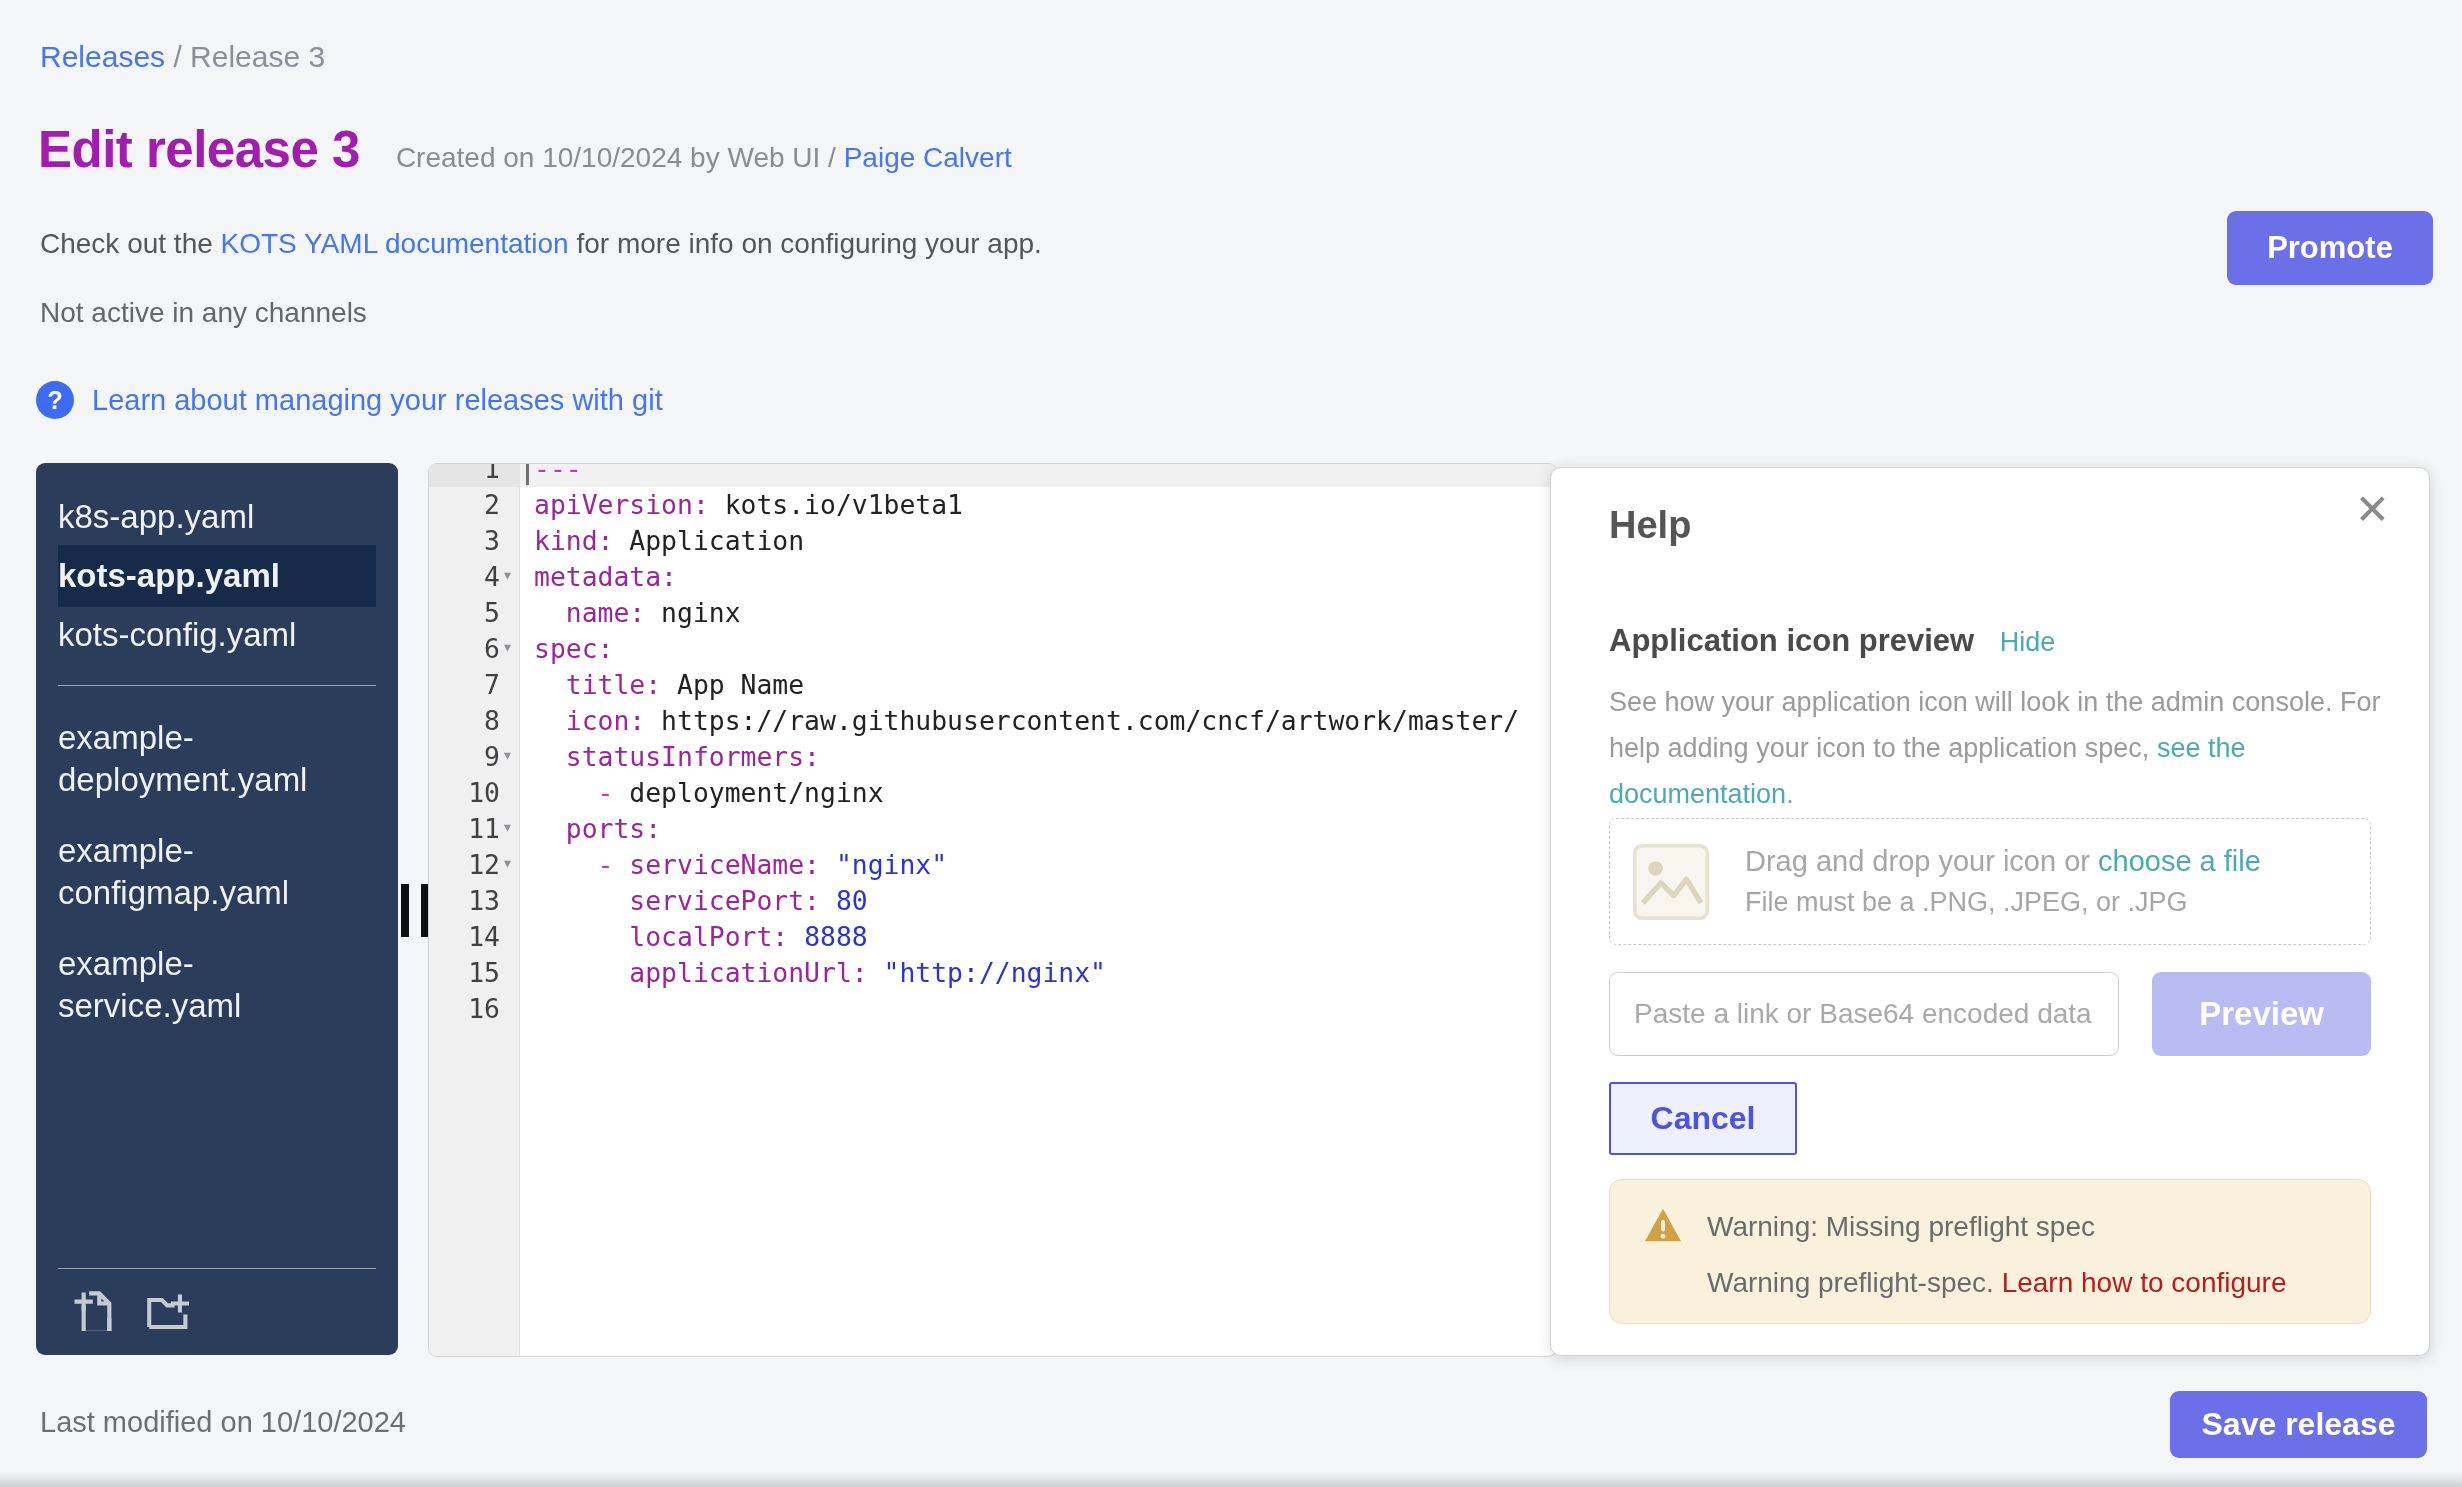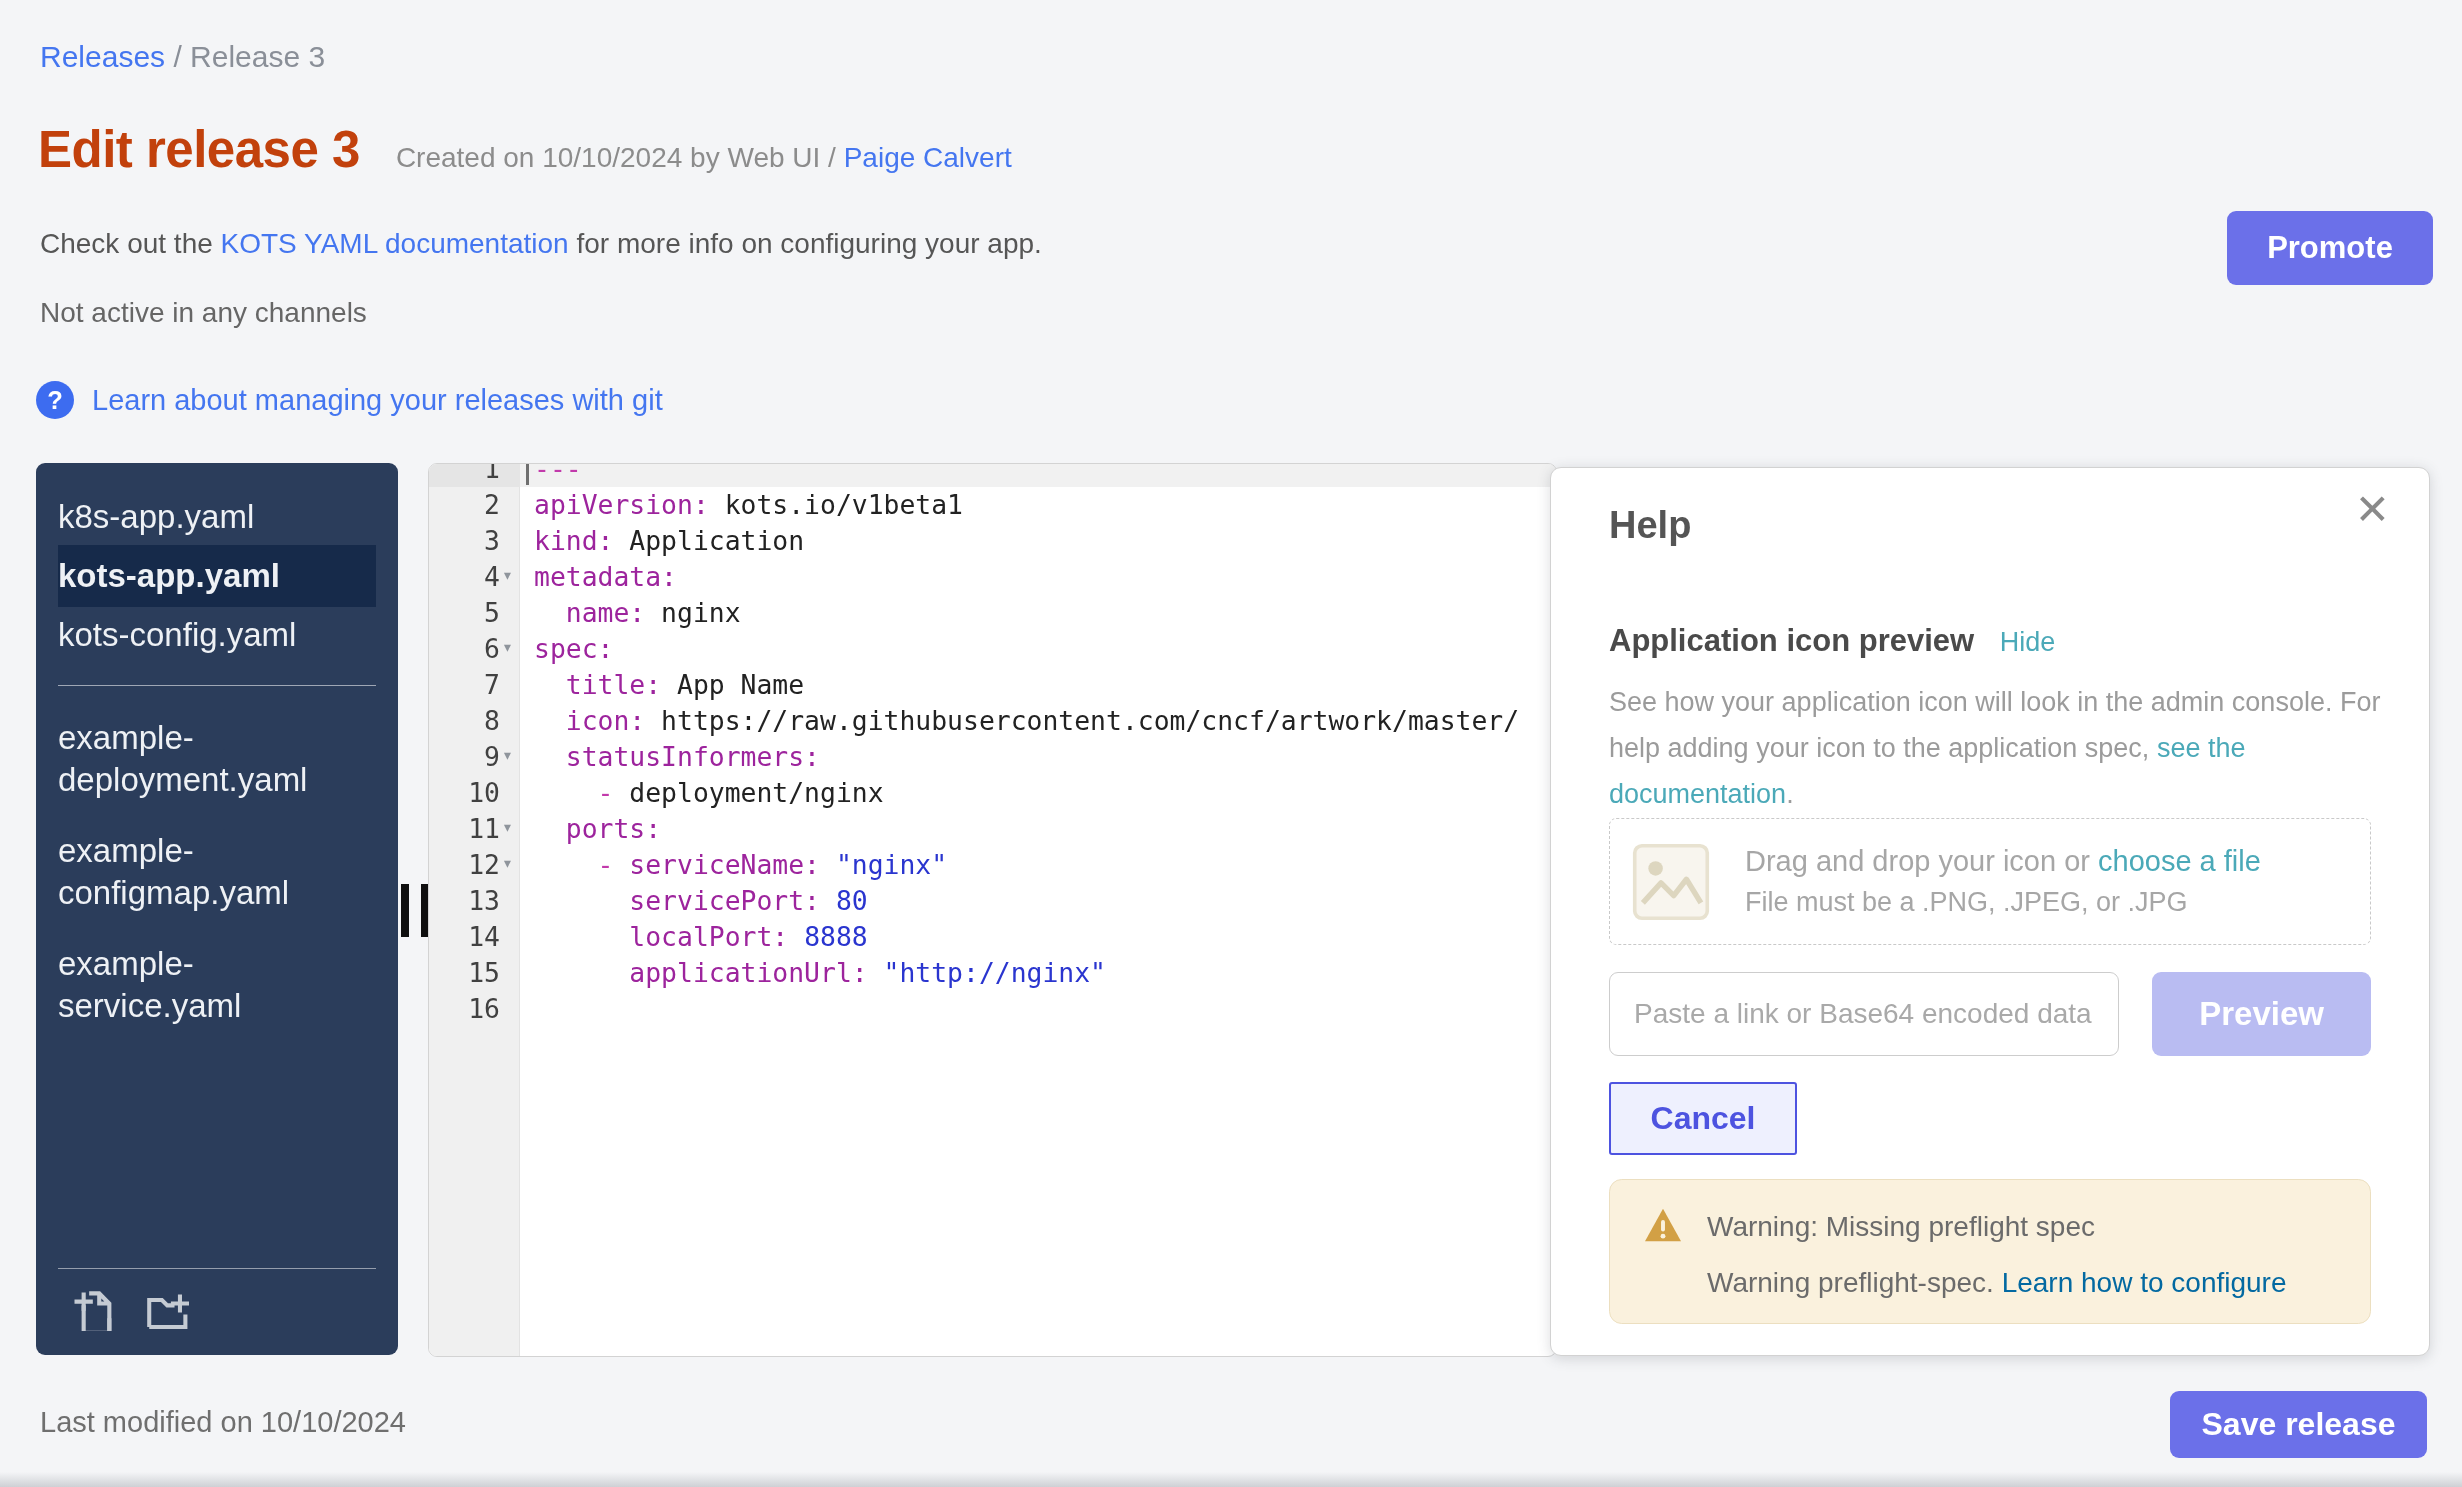--- a/index.html
+++ b/index.html
@@ -12,21 +12,21 @@
   }
   a { text-decoration:none; cursor:pointer; }
   .abs { position:absolute; }
 
   
   .breadcrumb { left:40px; top:40px; font-size:30px; }
   .breadcrumb a { color:#4476f0; }
   .breadcrumb .sep, .breadcrumb .cur { color:#8a8f98; }
 
   .title-row { left:38px; top:120px; display:flex; align-items:baseline; }
-  .title-row h1 { margin:0; font-size:51px; font-weight:800; color:#c2410c; letter-spacing:-0.5px; }
+  .title-row h1 { margin:0; font-size:51px; font-weight:800; color:#a21caf; letter-spacing:-0.5px; }
   .title-meta { margin-left:36px; font-size:28px; color:#8c8c8c; }
   .title-meta a { color:#4476f0; }
 
   .intro-row { left:40px; top:228px; font-size:28px; color:#565656; }
   .intro-row a { color:#4476f0; }
 
   .btn-primary {
     background:#6b70e9; color:#fff; font-weight:bold; border:none;
     border-radius:9px; font-family:inherit; cursor:pointer;
     display:flex; align-items:center; justify-content:center;
@@ -145,21 +145,21 @@
     border-radius:3px; color:#4d53e0; font-size:32px; font-weight:bold; cursor:pointer;
     font-family:inherit; display:block;
   }
   .warning-box {
     margin-top:24px; background:#faf1dd; border:1.8px solid #ecdfc0; border-radius:12.7px;
     padding:27px 33px 24px;
   }
   .warning-row1 { display:flex; align-items:flex-end; }
   .warning-row1 .warn-text { margin-left:24px; font-size:28px; color:#6b6b6b; }
   .warning-row2 { margin-top:24px; padding-left:64px; font-size:28px; color:#6b6b6b; }
-  .warning-row2 a { color:#0369a1; }
+  .warning-row2 a { color:#b91c1c; }
 
   
   .footer-modified { left:40px; top:1406px; font-size:29px; color:#6f6f6f; }
   .save-btn { right:35px; top:1391px; width:257px; height:67px; font-size:32px; }
   .bottom-shade {
     left:0; right:0; bottom:0; height:16.4px;
     background:linear-gradient(to bottom, rgba(100,105,115,0), rgba(100,105,115,0.28));
   }
 </style>
 </head>

